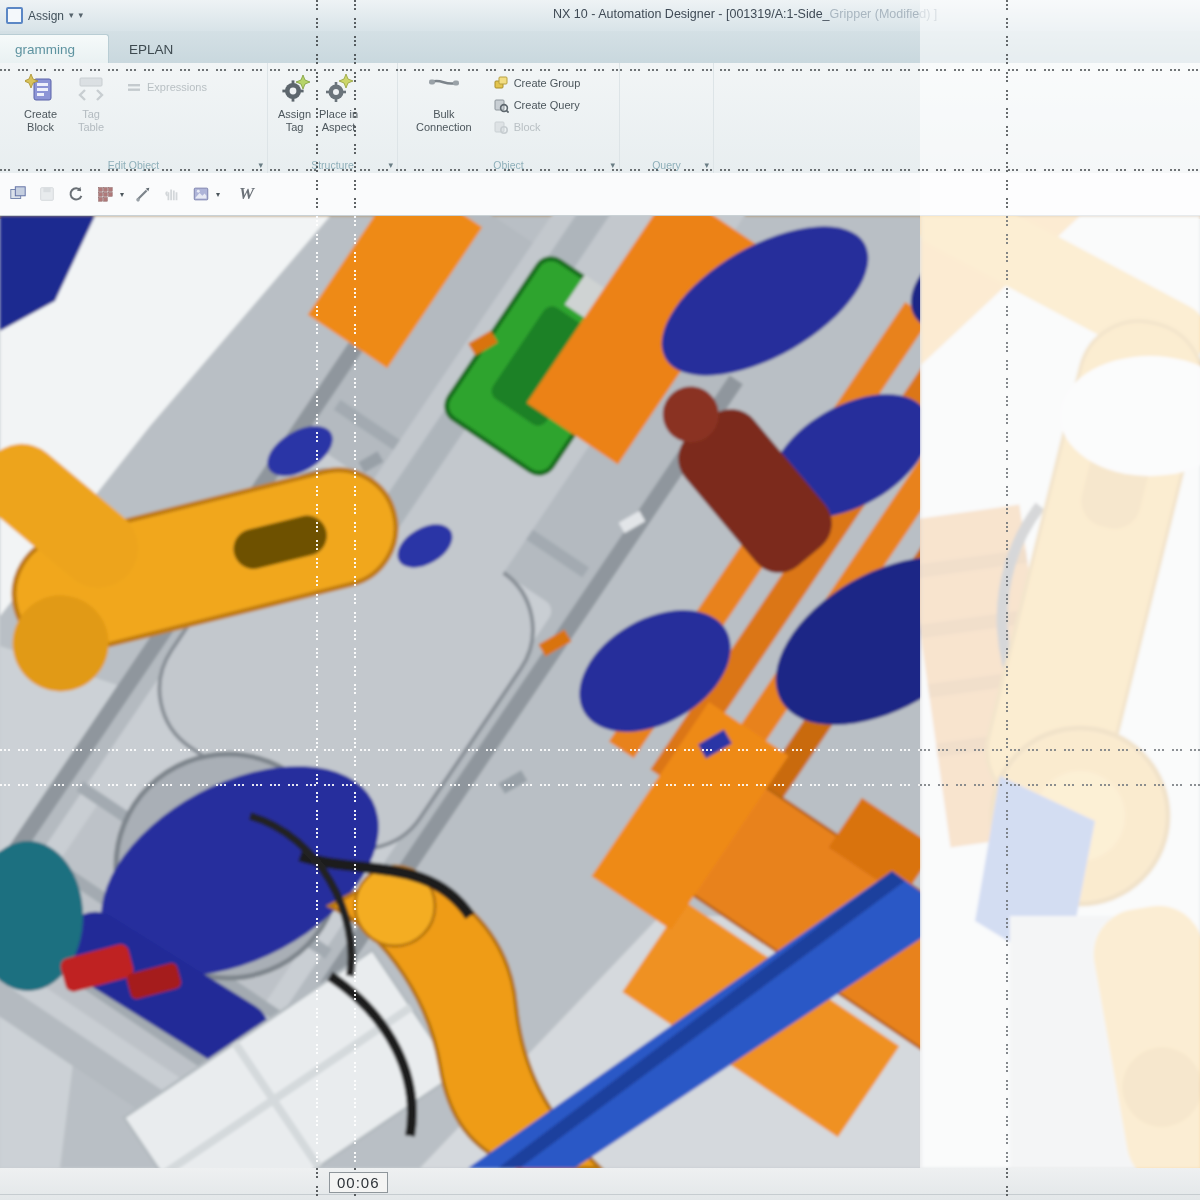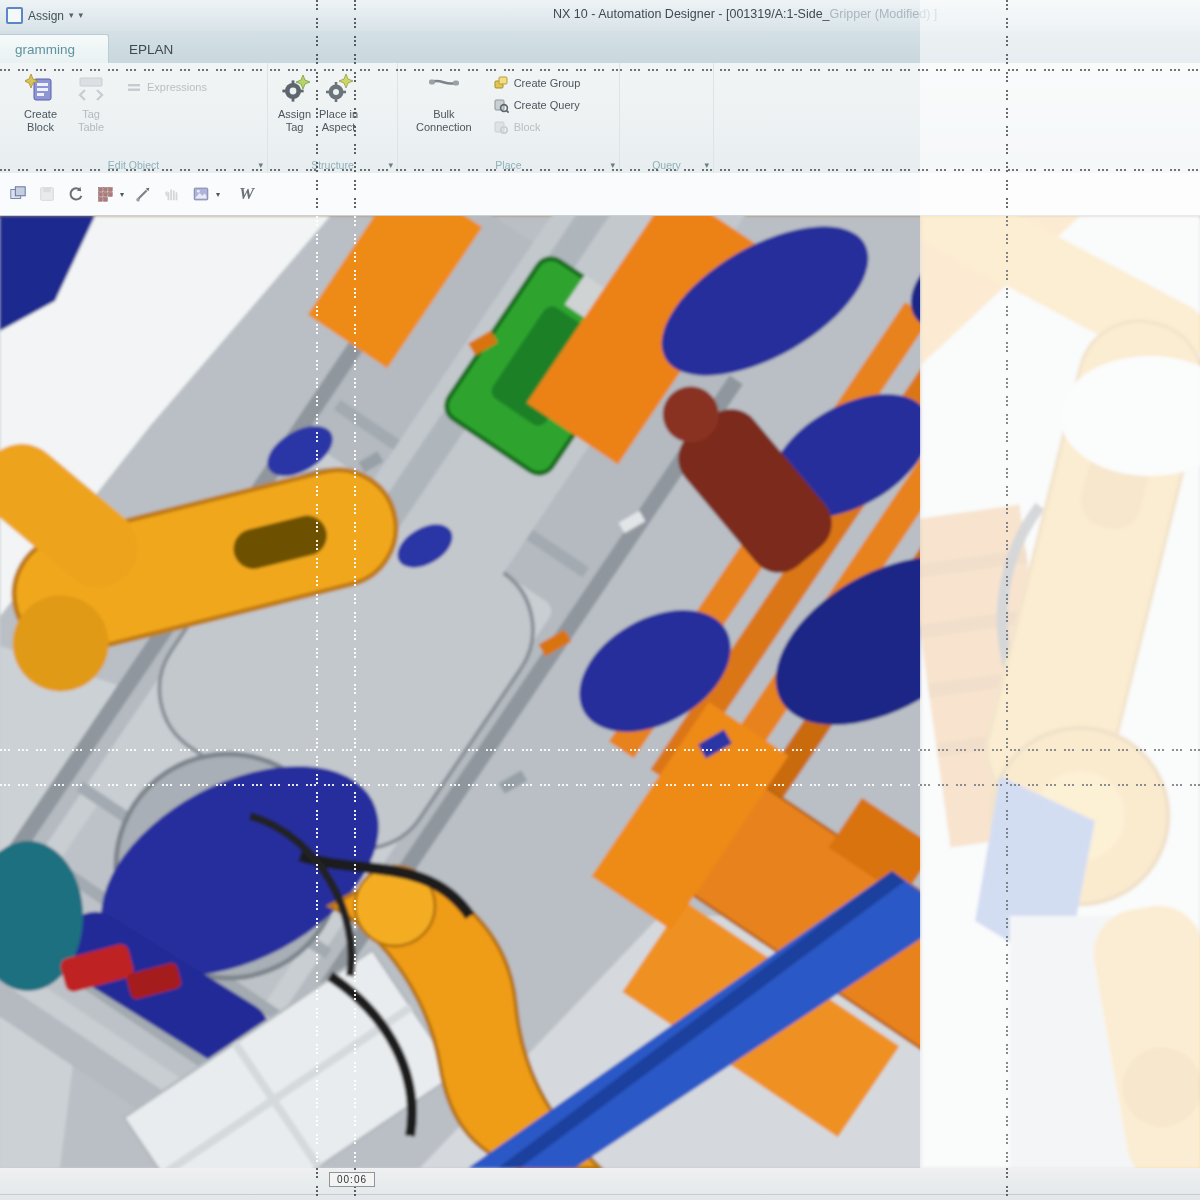--- a/index.html
+++ b/index.html
@@ -48,21 +48,21 @@
   .qcaret{font-size:8px;color:#4c565c;margin-left:-4px;}
   .wglyph{font-family:"Liberation Serif",serif;font-style:italic;font-weight:bold;
     font-size:17px;color:#6b7178;margin-left:10px;}
   
   .viewport{position:absolute;left:0;top:216px;width:1200px;height:952px;overflow:hidden;background:#c6cbd0;}
   
   .bottombar{position:absolute;left:0;top:1168px;width:1200px;height:32px;
     background:linear-gradient(#eef0f1,#e3e7e9);}
   .bottombar .innerline{position:absolute;left:0;top:26px;width:1200px;height:1px;background:#c6ccd0;}
   .page-marker{position:absolute;left:329px;top:1172px;z-index:40;
-    background:#f4f4f3;border:1px solid #8f969b;font-size:10px;color:#2e3338;
+    background:#f4f4f3;border:1px solid #8f969b;font-size:15px;color:#2e3338;
     padding:1px 7px;letter-spacing:1px;}
   
   .whiteout{position:absolute;left:920px;top:0;width:280px;height:1168px;
     background:rgba(255,255,255,.55);z-index:10;pointer-events:none;}
   
   .vseg{position:absolute;width:2px;z-index:30;pointer-events:none;
     background-image:repeating-linear-gradient(to bottom,var(--dc) 0 2px,transparent 2px 4px,
       var(--dc) 4px 6px,transparent 6px 8px,var(--dc) 8px 10px,transparent 10px 18px);}
   .hseg{position:absolute;height:2px;z-index:30;pointer-events:none;
     background-image:repeating-linear-gradient(to right,var(--dc) 0 2px,transparent 2px 4px,
@@ -210,21 +210,21 @@
           <span class="ricon">
             <svg viewBox="0 0 16 16" width="16" height="16" opacity=".45">
               <rect x="2" y="3" width="9" height="10" rx="1" fill="#ccd1d5" stroke="#a3abb0"></rect>
               <circle cx="11" cy="11" r="3.2" fill="none" stroke="#9aa2a8" stroke-width="1.6"></circle>
             </svg></span>
           <span>Block</span>
         </div>
       </div>
     </div>
     <div class="rgroup-label">
-      <span>Place</span>
+      <span>Object</span>
       <span class="caret">▾</span>
     </div>
   </div>
 
   <div class="rgroup" style="width:94px">
     <div class="rgroup-label">
       <span>Query</span>
       <span class="caret">▾</span>
     </div>
   </div>

